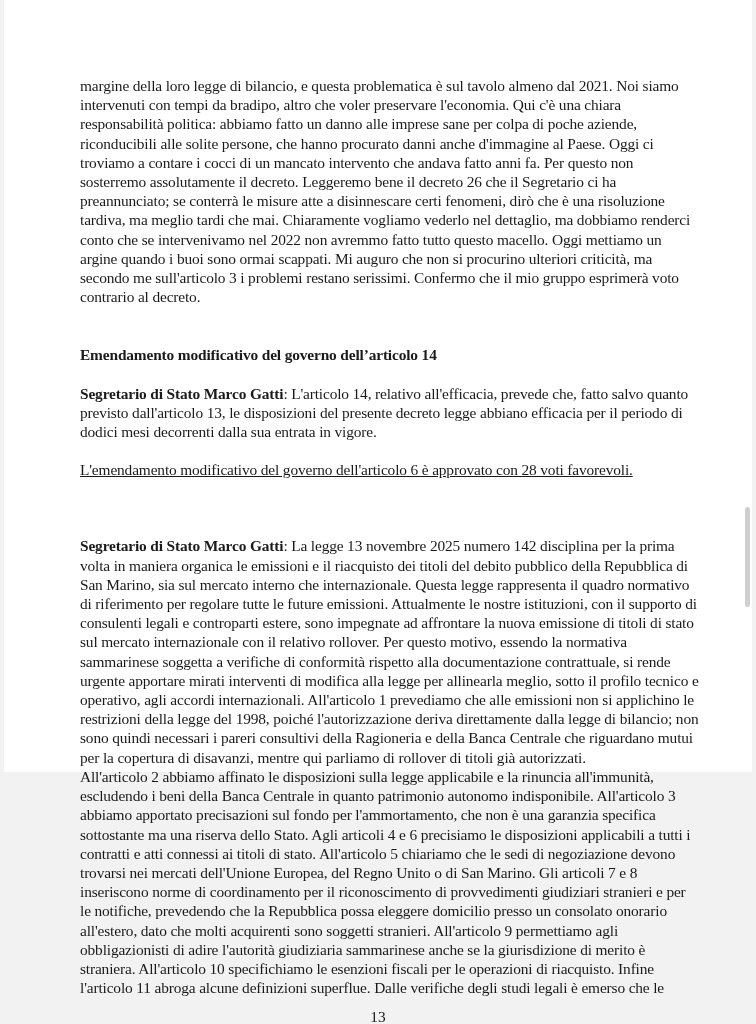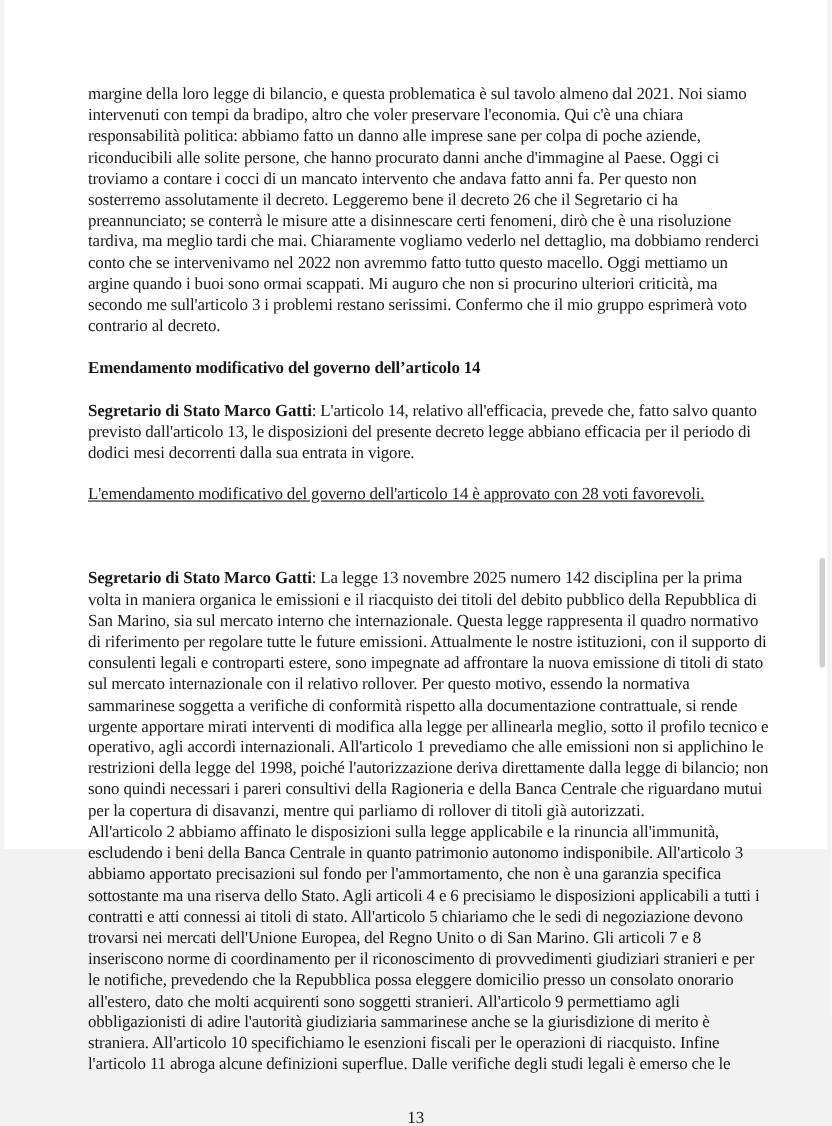--- a/index.html
+++ b/index.html
@@ -14,21 +14,21 @@
     position: absolute; left: 4px; top: 0; width: 748px; height: 772px;
     background: #ffffff;
   }
   .content {
     position: absolute; left: 76px; top: 76px; width: 620px;
     font-size: 15.4px; line-height: 19.2px;
     letter-spacing: -0.15px;
   }
   .para { margin: 0; }
   .gap { height: 19px; }
-  .bold { font-weight: bold; }
+  .bold { font-weight: bold; margin-top: 20px; }
   .underline { text-decoration: underline; }
   .page-number {
     position: absolute; left: 0; width: 748px; top: 960px;
     text-align: center; font-size: 15.4px; margin-top: 48px;
   }
   .scrollbar-thumb {
     position: absolute; left: 745px; top: 507px; width: 5px; height: 100px;
     background: #cfcfcf; border-radius: 3px;
   }
 </style>
@@ -36,21 +36,21 @@
 <body>
 
 <div class="page">
   <div class="content">
     <p class="para">margine della loro legge di bilancio, e questa problematica è sul tavolo almeno dal 2021. Noi siamo intervenuti con tempi da bradipo, altro che voler preservare l'economia. Qui c'è una chiara responsabilità politica: abbiamo fatto un danno alle imprese sane per colpa di poche aziende, riconducibili alle solite persone, che hanno procurato danni anche d'immagine al Paese. Oggi ci troviamo a contare i cocci di un mancato intervento che andava fatto anni fa. Per questo non sosterremo assolutamente il decreto. Leggeremo bene il decreto 26 che il Segretario ci ha preannunciato; se conterrà le misure atte a disinnescare certi fenomeni, dirò che è una risoluzione tardiva, ma meglio tardi che mai. Chiaramente vogliamo vederlo nel dettaglio, ma dobbiamo renderci conto che se intervenivamo nel 2022 non avremmo fatto tutto questo macello. Oggi mettiamo un argine quando i buoi sono ormai scappati. Mi auguro che non si procurino ulteriori criticità, ma secondo me sull'articolo 3 i problemi restano serissimi. Confermo che il mio gruppo esprimerà voto contrario al decreto.</p>
     <div class="gap"></div>
     <p class="para bold">Emendamento modificativo del governo dell’articolo 14</p>
     <div class="gap"></div>
     <p class="para"><span class="bold">Segretario di Stato Marco Gatti</span><span>: L'articolo 14, relativo all'efficacia, prevede che, fatto salvo quanto previsto dall'articolo 13, le disposizioni del presente decreto legge abbiano efficacia per il periodo di dodici mesi decorrenti dalla sua entrata in vigore.</span></p>
     <div class="gap"></div>
-    <p class="para underline">L'emendamento modificativo del governo dell'articolo 14 è approvato con 28 voti favorevoli.</p>
+    <p class="para underline">L'emendamento modificativo del governo dell'articolo 6 è approvato con 28 voti favorevoli.</p>
     <div class="gap"></div>
     <div class="gap"></div>
     <div class="gap"></div>
     <p class="para"><span class="bold">Segretario di Stato Marco Gatti</span><span>: La legge 13 novembre 2025 numero 142 disciplina per la prima volta in maniera organica le emissioni e il riacquisto dei titoli del debito pubblico della Repubblica di San Marino, sia sul mercato interno che internazionale. Questa legge rappresenta il quadro normativo di riferimento per regolare tutte le future emissioni. Attualmente le nostre istituzioni, con il supporto di consulenti legali e controparti estere, sono impegnate ad affrontare la nuova emissione di titoli di stato sul mercato internazionale con il relativo rollover. Per questo motivo, essendo la normativa sammarinese soggetta a verifiche di conformità rispetto alla documentazione contrattuale, si rende urgente apportare mirati interventi di modifica alla legge per allinearla meglio, sotto il profilo tecnico e operativo, agli accordi internazionali. All'articolo 1 prevediamo che alle emissioni non si applichino le restrizioni della legge del 1998, poiché l'autorizzazione deriva direttamente dalla legge di bilancio; non sono quindi necessari i pareri consultivi della Ragioneria e della Banca Centrale che riguardano mutui per la copertura di disavanzi, mentre qui parliamo di rollover di titoli già autorizzati.</span></p>
     <p class="para">All'articolo 2 abbiamo affinato le disposizioni sulla legge applicabile e la rinuncia all'immunità, escludendo i beni della Banca Centrale in quanto patrimonio autonomo indisponibile. All'articolo 3 abbiamo apportato precisazioni sul fondo per l'ammortamento, che non è una garanzia specifica sottostante ma una riserva dello Stato. Agli articoli 4 e 6 precisiamo le disposizioni applicabili a tutti i contratti e atti connessi ai titoli di stato. All'articolo 5 chiariamo che le sedi di negoziazione devono trovarsi nei mercati dell'Unione Europea, del Regno Unito o di San Marino. Gli articoli 7 e 8 inseriscono norme di coordinamento per il riconoscimento di provvedimenti giudiziari stranieri e per le notifiche, prevedendo che la Repubblica possa eleggere domicilio presso un consolato onorario all'estero, dato che molti acquirenti sono soggetti stranieri. All'articolo 9 permettiamo agli obbligazionisti di adire l'autorità giudiziaria sammarinese anche se la giurisdizione di merito è straniera. All'articolo 10 specifichiamo le esenzioni fiscali per le operazioni di riacquisto. Infine l'articolo 11 abroga alcune definizioni superflue. Dalle verifiche degli studi legali è emerso che le</p>
   </div>
   <div class="page-number">13</div>
 </div>
 
 <div class="scrollbar-thumb"></div>

